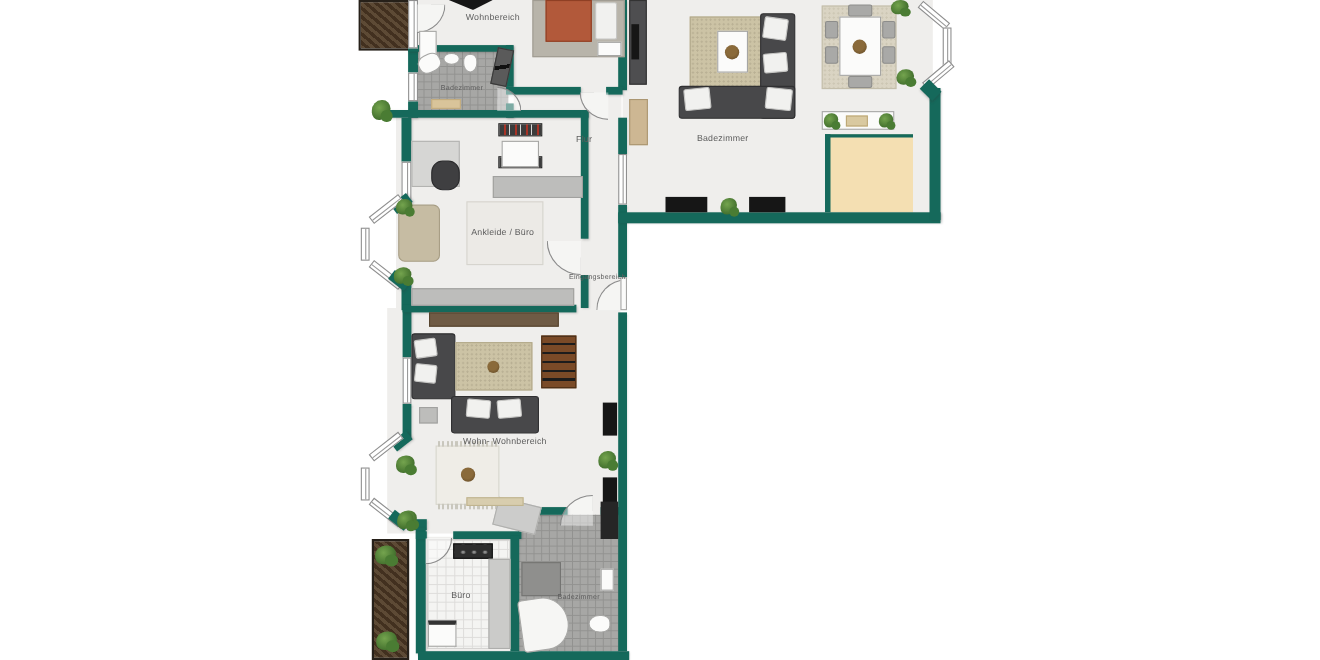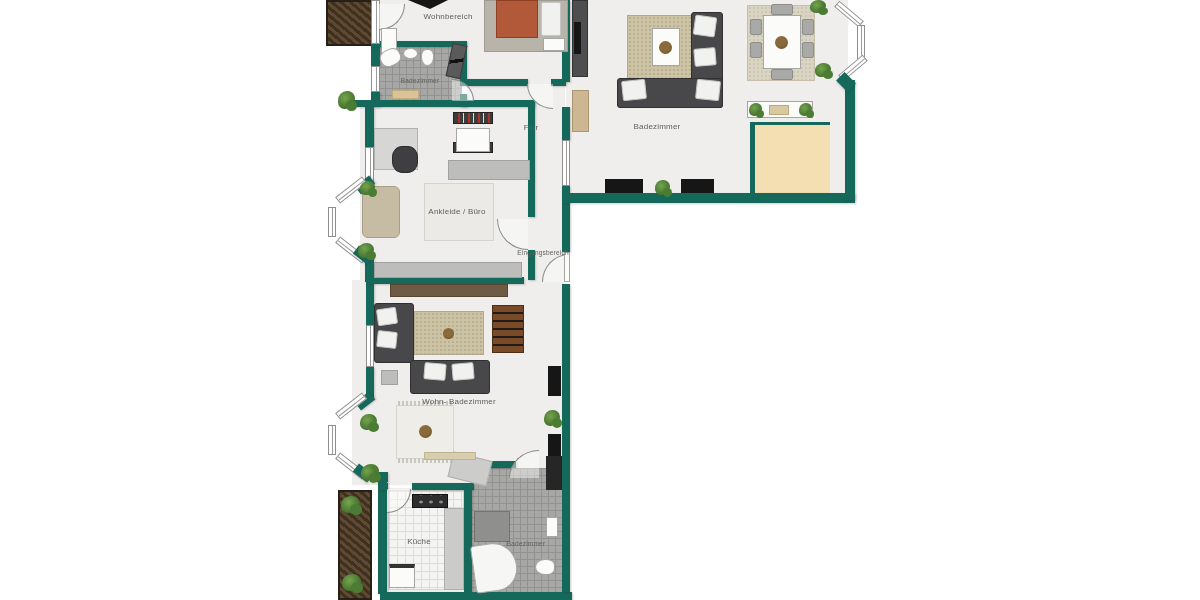--- a/index.html
+++ b/index.html
@@ -221,17 +221,17 @@
   <div class="abs plant" style="left:655px;top:180px;width:15px;height:15px;"></div>
   <div class="abs plant" style="left:810px;top:0;width:16px;height:13px;"></div>
   <div class="abs plant" style="left:815px;top:63px;width:16px;height:14px;"></div>
 
   <span class="lbl" style="left:448px;top:16px;">Wohnbereich</span>
   <span class="lbl sm" style="left:420px;top:80px;">Badezimmer</span>
   <span class="lbl" style="left:531px;top:127px;">Flur</span>
   <span class="lbl" style="left:657px;top:126px;">Badezimmer</span>
   <span class="lbl" style="left:457px;top:211px;">Ankleide / Büro</span>
   <span class="lbl sm" style="left:543px;top:252px;">Eingangsbereich</span>
-  <span class="lbl" style="left:459px;top:401px;">Wohn- Badezimmer</span>
-  <span class="lbl" style="left:419px;top:541px;">Küche</span>
+  <span class="lbl" style="left:459px;top:401px;">Wohn- Wohnbereich</span>
+  <span class="lbl" style="left:419px;top:541px;">Büro</span>
   <span class="lbl sm" style="left:526px;top:543px;">Badezimmer</span>
 
 </div>
 
 </body></html>

